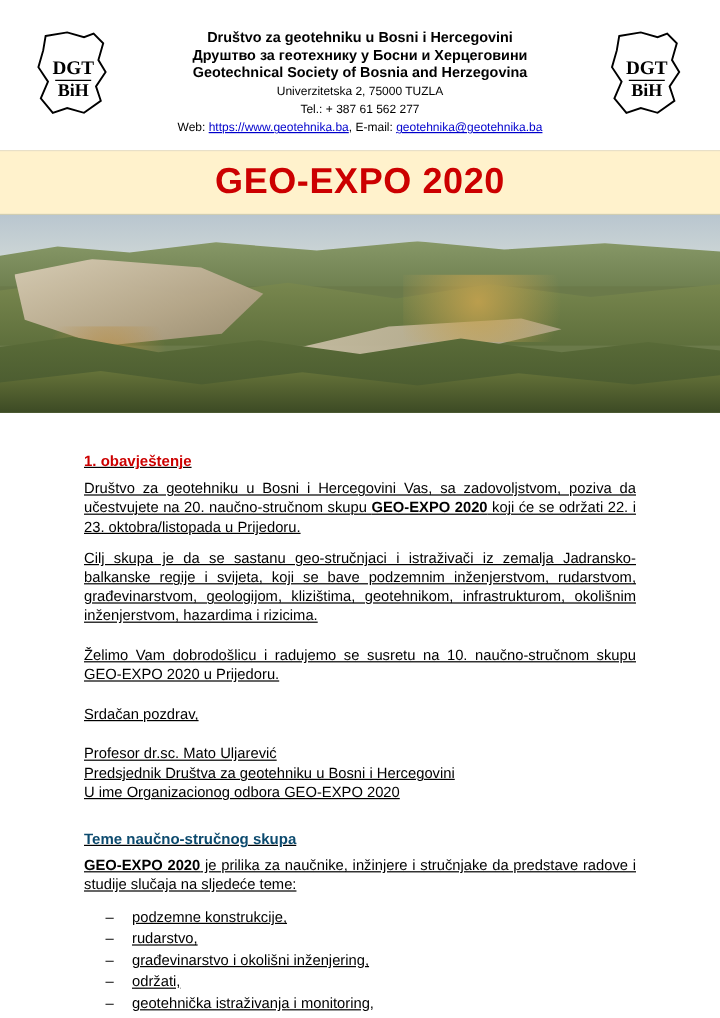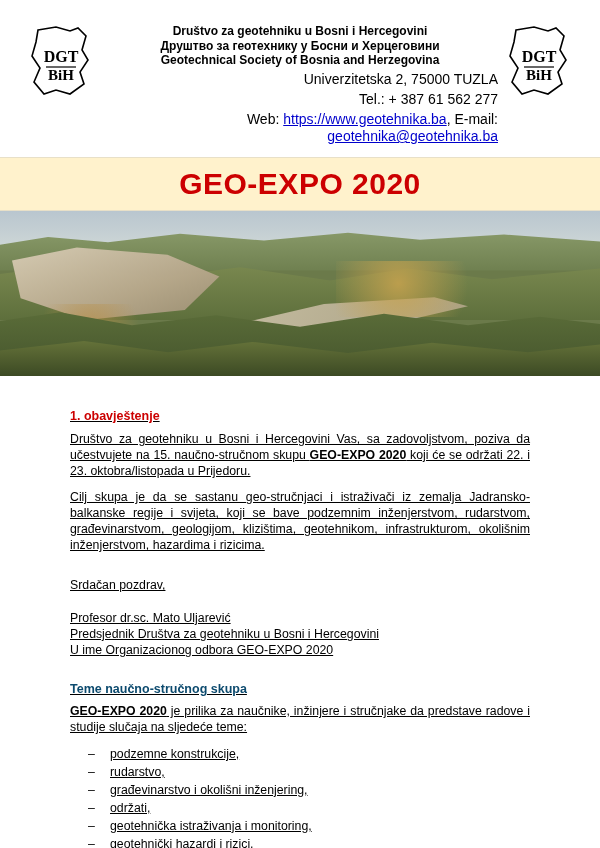--- a/index.html
+++ b/index.html
@@ -42,24 +42,23 @@
     text-align: center;
     padding: 0 6px;
     line-height: 1.22;
   }
   .org-line-bold {
     font-size: 12px;
     font-weight: bold;
     color: #000;
   }
   .org-line {
-    font-size: 14px;
+    font-size: 10px;
     color: #000;
     margin-top: 3px;
-    text-align: right;
   }
   .org-line a {
     color: #0000cc;
     text-decoration: underline;
   }
 
   
   .title-band {
     background: #fff2cc;
     border-top: 1px solid #e8e0c8;
@@ -229,26 +228,27 @@
     <div class="autumn"></div>
     <div class="autumn2"></div>
     <div class="fg"></div>
     <div class="fg2"></div>
   </div>
 
   <div class="content">
 
     <div class="section-heading">1. obavještenje</div>
 
-    <p class="body"><span>Društvo za geotehniku u Bosni i Hercegovini Vas, sa zadovoljstvom, poziva da učestvujete na 15. naučno-stručnom skupu </span><span class="b">GEO-EXPO 2020</span><span> koji će se održati 22. i 23. oktobra/listopada u Prijedoru.</span></p>
+    <p class="body"><span>Društvo za geotehniku u Bosni i Hercegovini Vas, sa zadovoljstvom, poziva da učestvujete na 20. naučno-stručnom skupu </span><span class="b">GEO-EXPO 2020</span><span> koji će se održati 22. i 23. oktobra/listopada u Prijedoru.</span></p>
 
     <p class="body">Cilj skupa je da se sastanu geo-stručnjaci i istraživači iz zemalja Jadransko-balkanske regije i svijeta, koji se bave podzemnim inženjerstvom, rudarstvom, građevinarstvom, geologijom, klizištima, geotehnikom, infrastrukturom, okolišnim inženjerstvom, hazardima i rizicima.</p>
 
     <div class="spacer-sm"></div>
 
+    <p class="body">Želimo Vam dobrodošlicu i radujemo se susretu na 10. naučno-stručnom skupu GEO-EXPO 2020 u Prijedoru.</p>
 
     <div class="spacer-sm"></div>
 
     <p class="body">Srdačan pozdrav,</p>
 
     <div class="spacer-sm"></div>
 
     <p class="body tight">Profesor dr.sc. Mato Uljarević</p>
     <p class="body tight">Predsjednik Društva za geotehniku u Bosni i Hercegovini</p>
     <p class="body">U ime Organizacionog odbora GEO-EXPO 2020</p>

